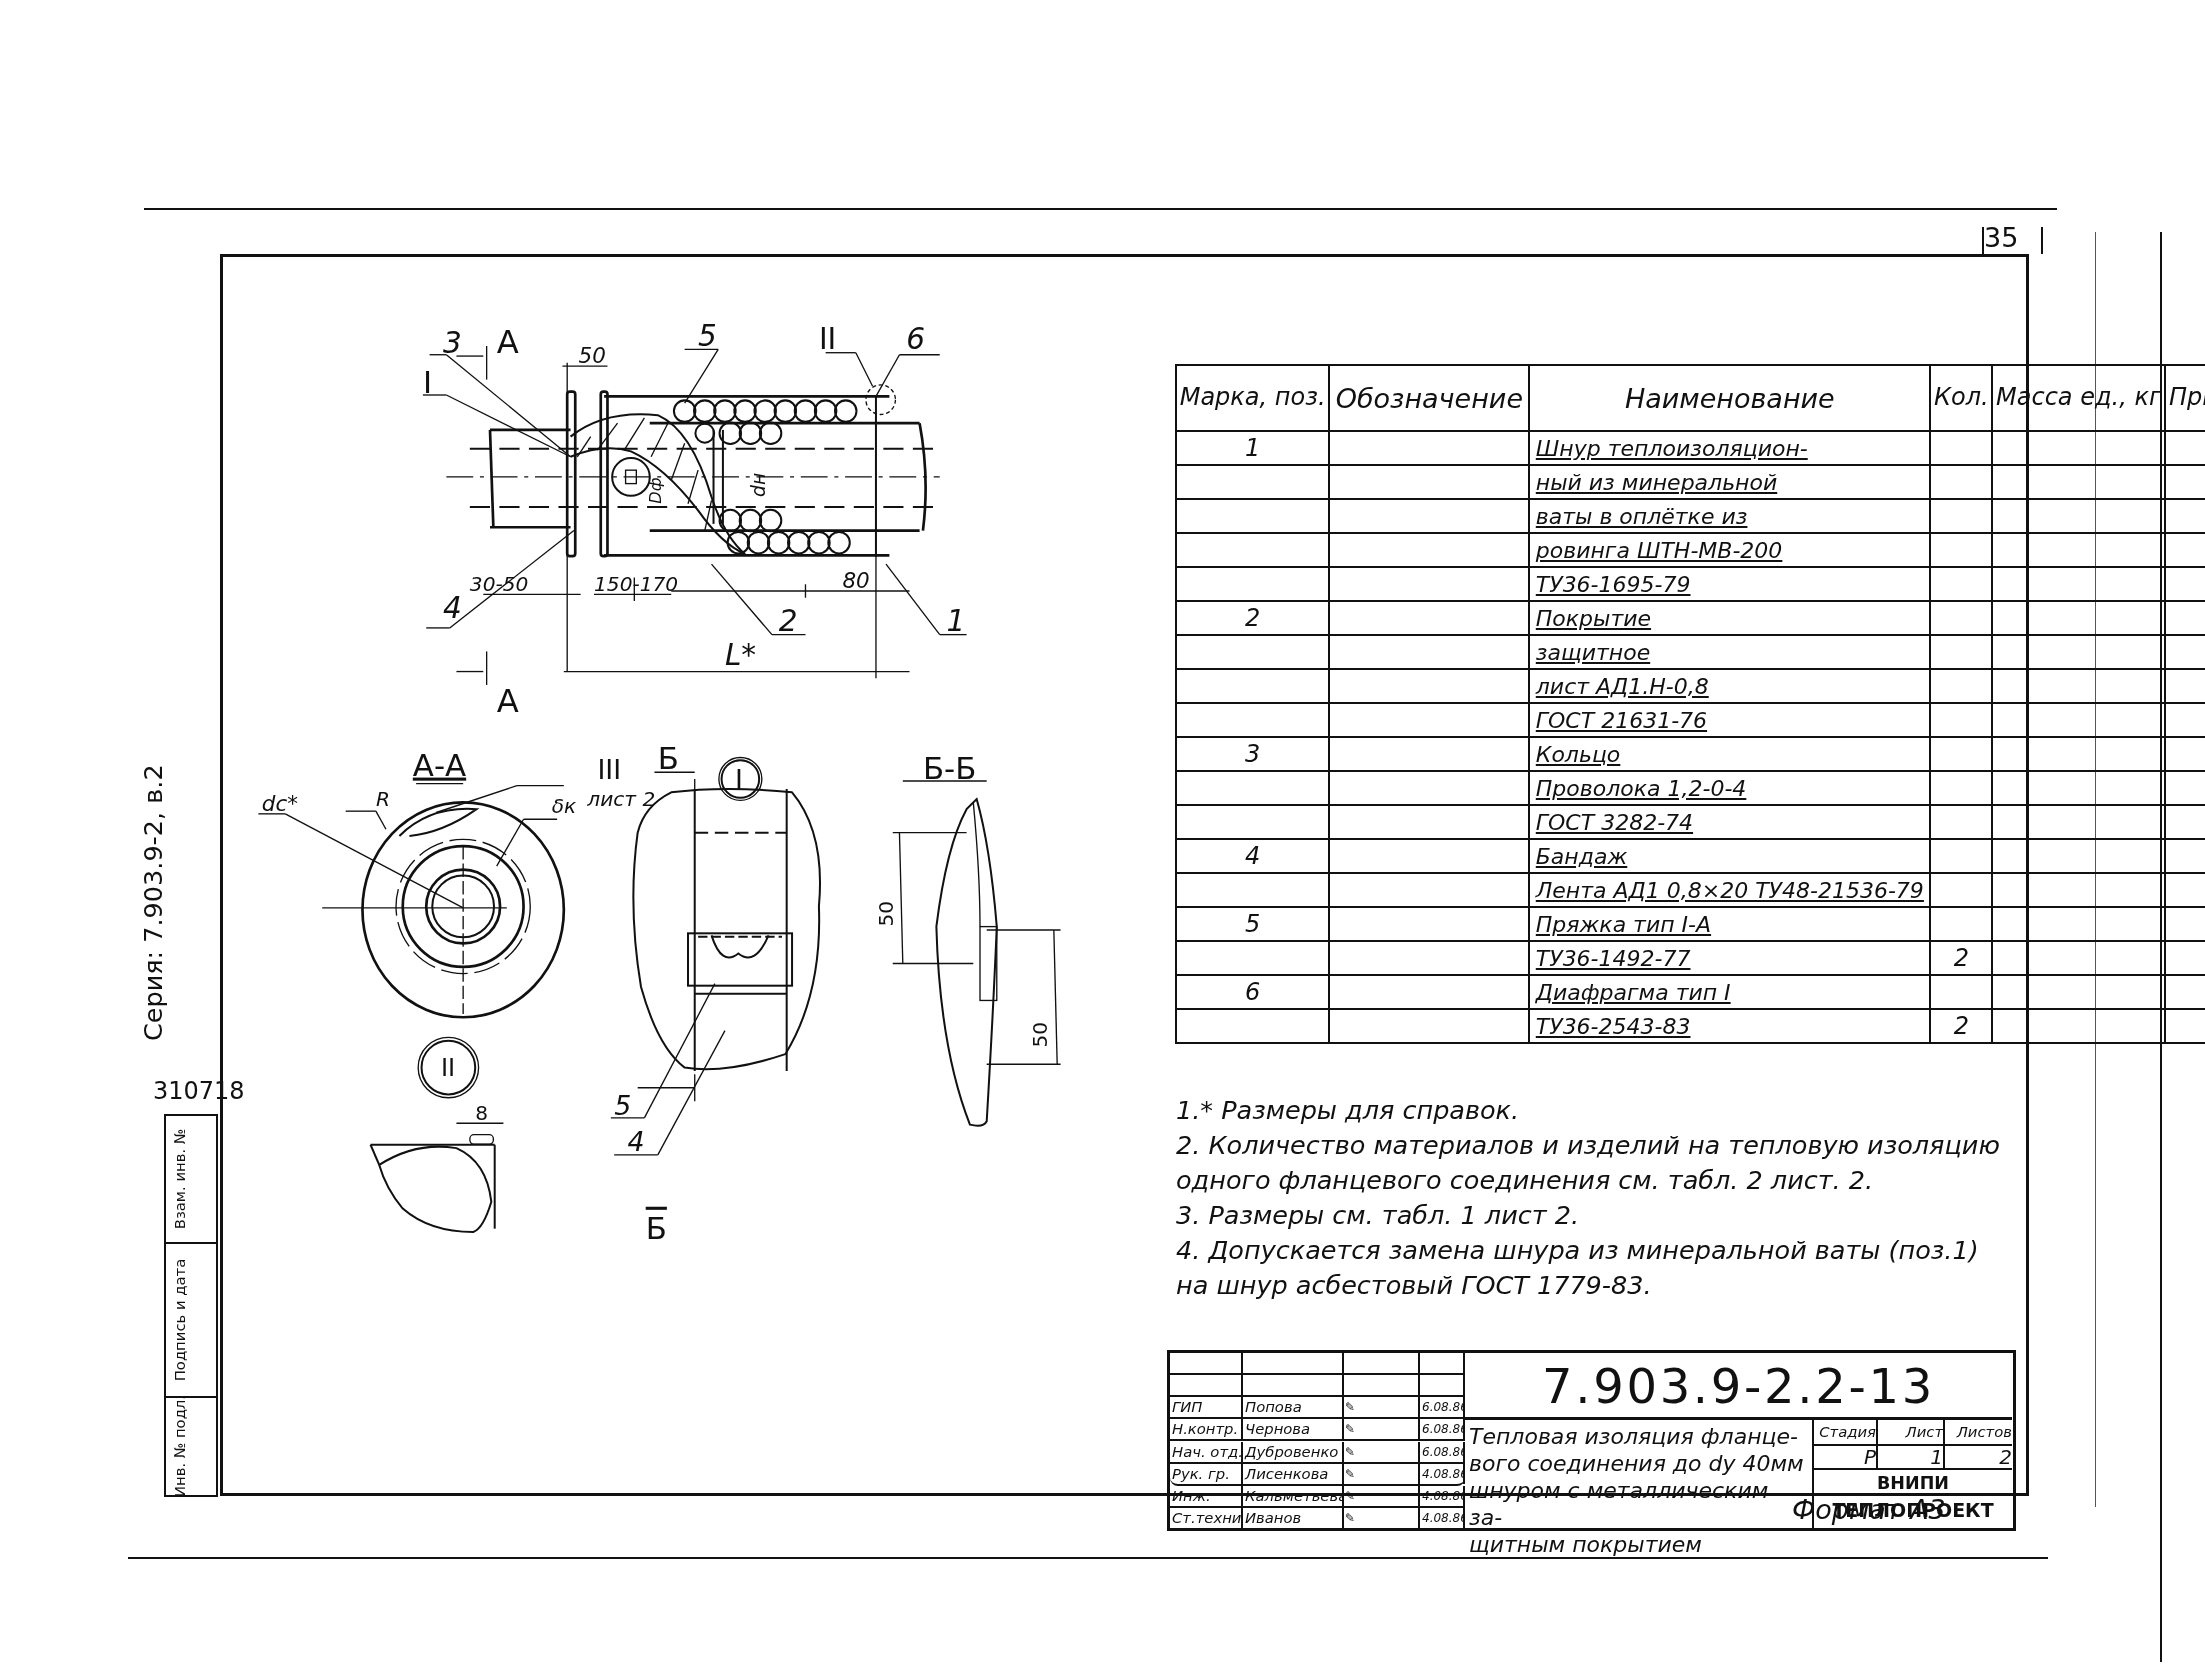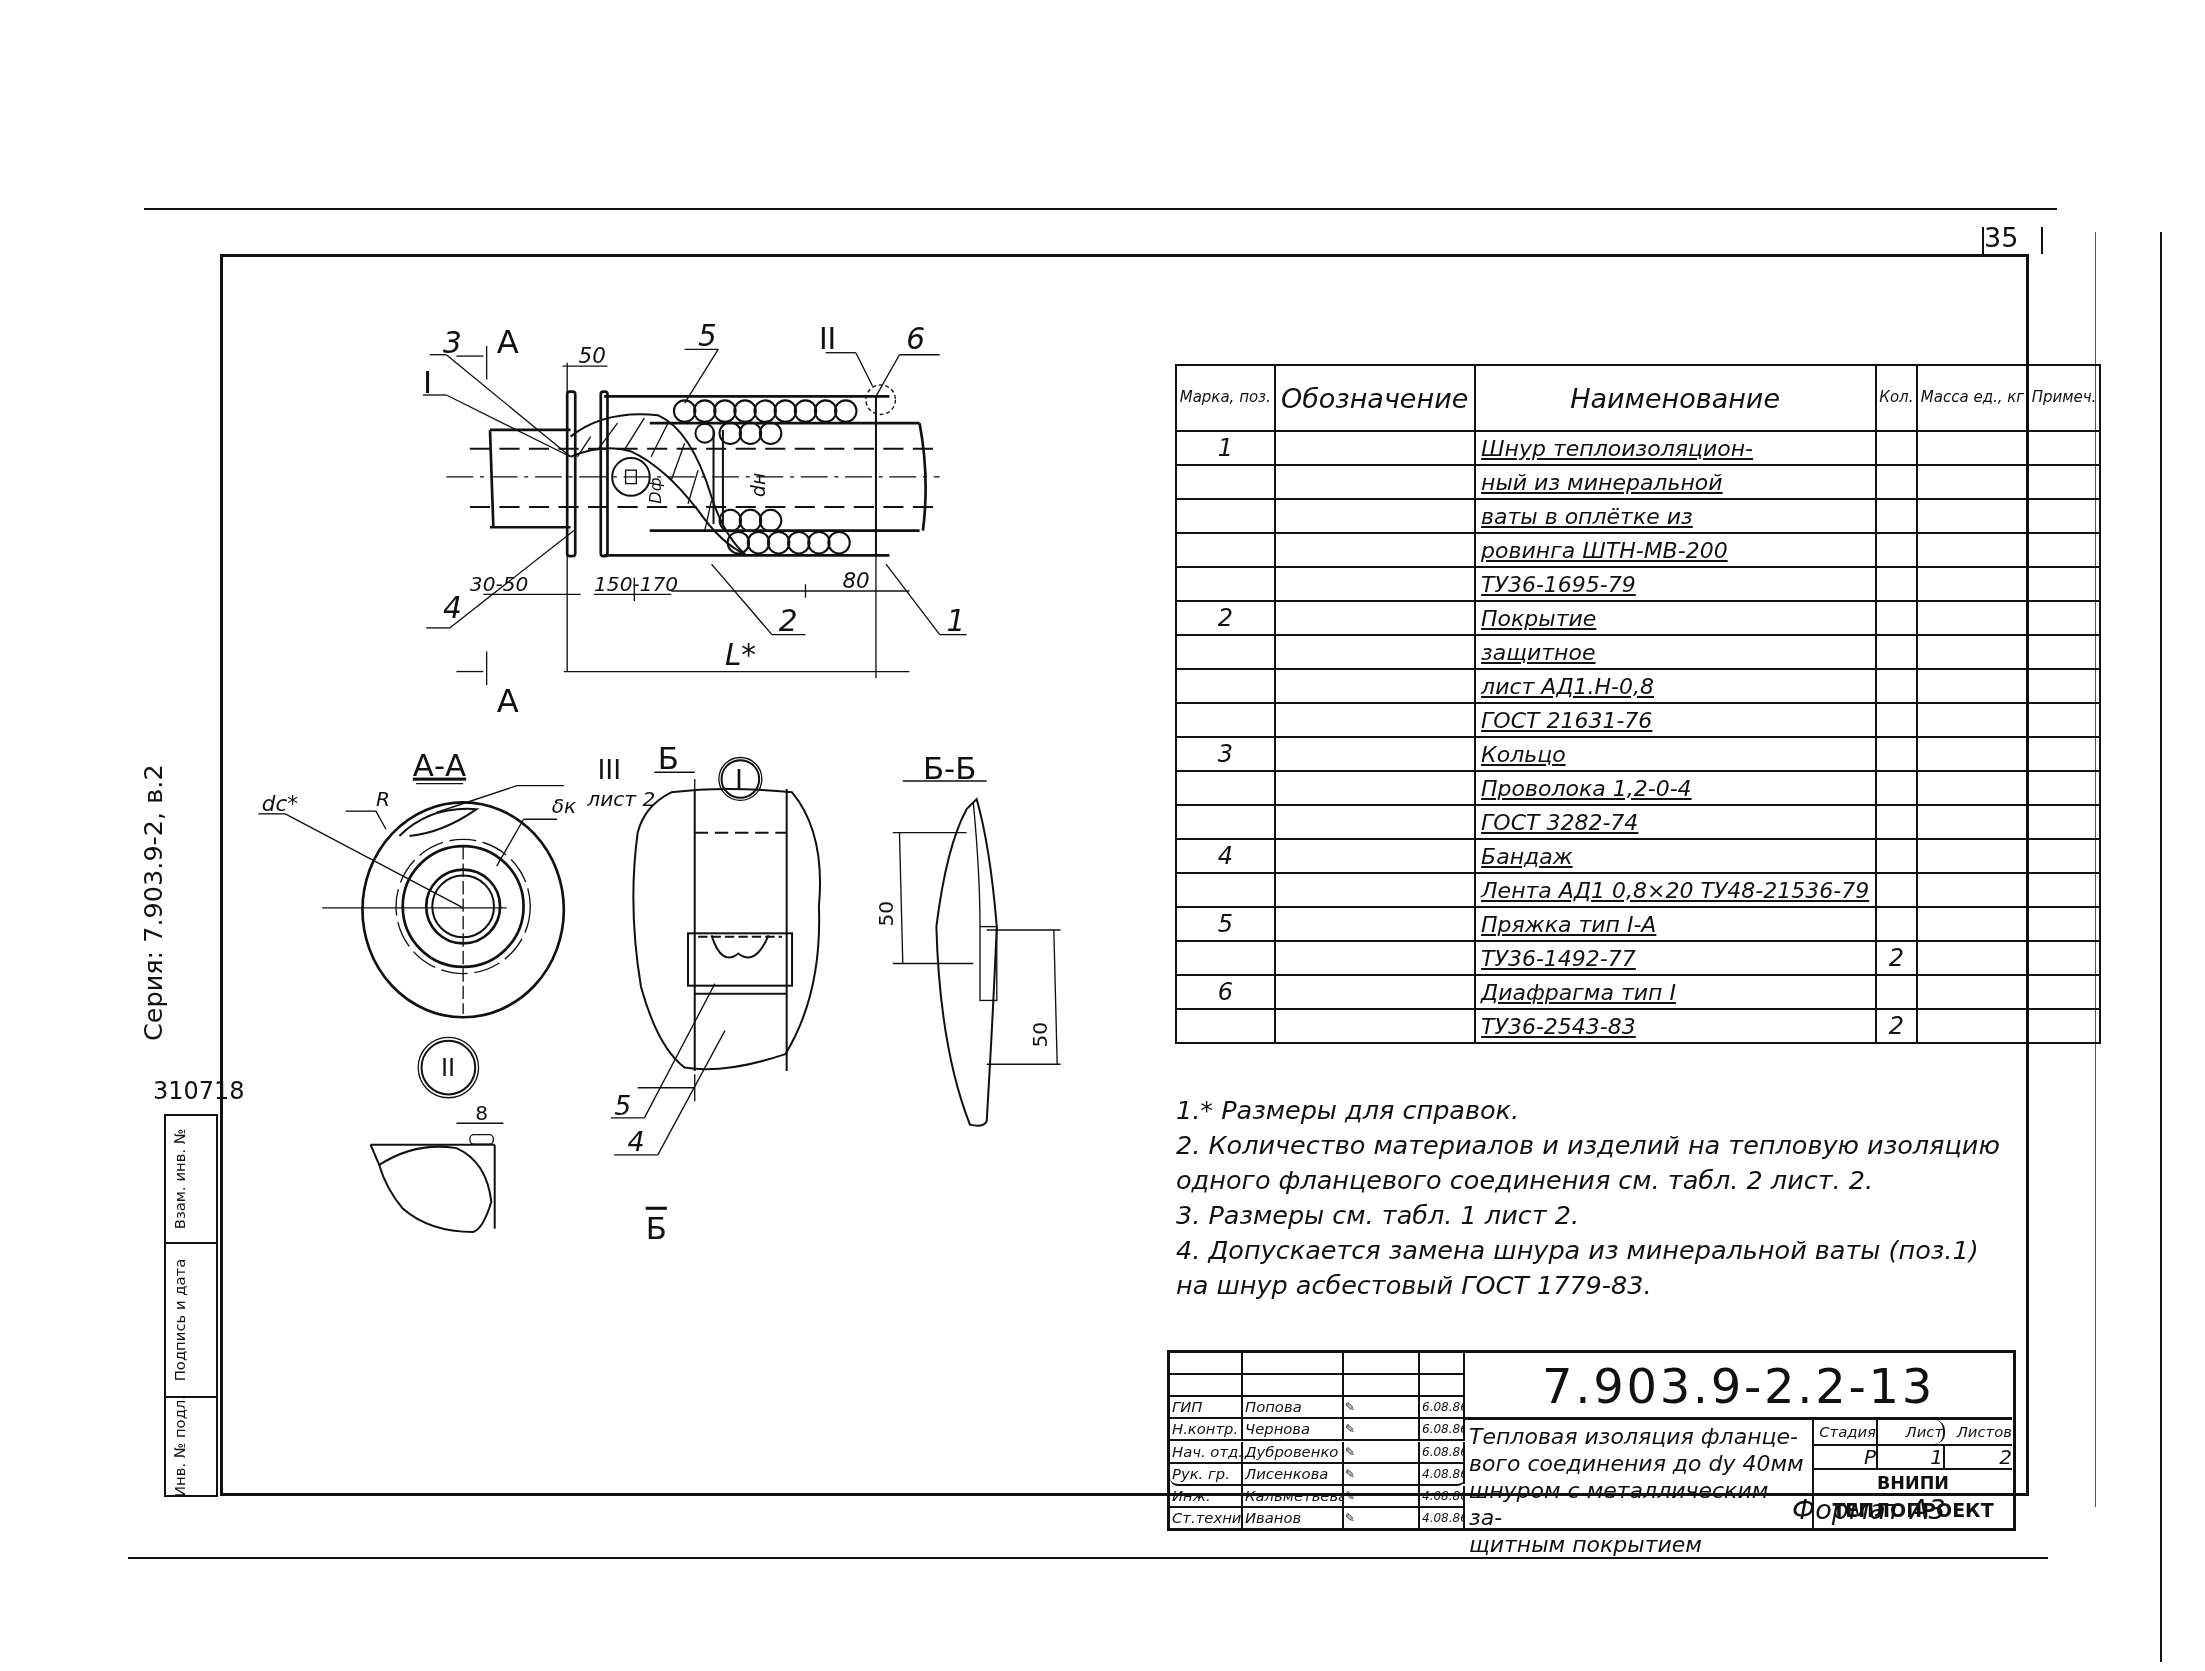--- a/index.html
+++ b/index.html
@@ -22,21 +22,21 @@
   #side-strip { left:164px; top:1114px; width:54px; height:383px; border:2.7px solid #111; box-sizing:border-box; }
   .side-cell { position:absolute; left:0; width:100%; border-bottom:2px solid #111; box-sizing:border-box; }
   .side-text { position:absolute; left:50%; top:50%; transform:translate(-50%,-50%) rotate(-90deg); white-space:nowrap; font-size:14.8px; }
   #series-label { left:138px; top:792px; transform:rotate(-90deg); transform-origin:left top; font-size:25.5px; white-space:nowrap; top:1041px; }
   #archive-num { left:122px; top:1077px; font-size:24px;margin-left:31px; }
 
   
   #spec-table { left:1175px; top:364px; width:842px; border-collapse:collapse; }
   #spec-table td, #spec-table th { border:2px solid #111; padding:0 5.4px; font-weight:normal; font-style:italic; font-size:23px; white-space:nowrap; overflow:hidden; }
   #spec-table th { height:64px; font-size:27px; }
-  #spec-table th.small { font-size:15px; line-height:1.05; text-align:left; padding:0 2.7px; }
+  #spec-table th.small { font-size:24px; line-height:1.05; text-align:left; padding:0 2.7px; }
   #spec-table td { height:32px; }
   #spec-table td.name { text-decoration:underline; font-size:22px; }
   #spec-table td.pos { text-align:center; font-size:24px; }
   #spec-table td.qty { text-align:center; font-size:24px; }
 
   
   #notes { left:1176px; top:1093px; width:853px; font-size:25.5px; line-height:35px; font-style:italic; }
   #notes div { white-space:nowrap; }
 
   
@@ -534,21 +534,21 @@
     </div>
   <div id="doc-code">7.903.9-2.2-13</div>
   <div id="doc-title">
     <div>Тепловая изоляция фланце-</div>
     <div>вого соединения до dу 40мм</div>
     <div>шнуром с металлическим за-</div>
     <div>щитным покрытием</div>
   </div>
   <div id="stage-hdr">
     <div class="sv" style="left:0;width:64px;">Стадия</div>
-    <div class="sv" style="left:64px;width:67px;border-radius:10px;">Лист</div>
+    <div class="sv" style="left:64px;width:67px;">Лист</div>
     <div class="sv" style="left:131px;width:67px;border-right:none;">Листов</div>
   </div>
   <div id="stage-val">
     <div class="sv" style="left:0;width:64px;">Р</div>
     <div class="sv" style="left:64px;width:67px;">1</div>
     <div class="sv" style="left:131px;width:67px;border-right:none;">2</div>
   </div>
   <div id="org">
     <div class="l1">ВНИПИ</div>
     <div class="l2">ТЕПЛОПРОЕКТ</div>

